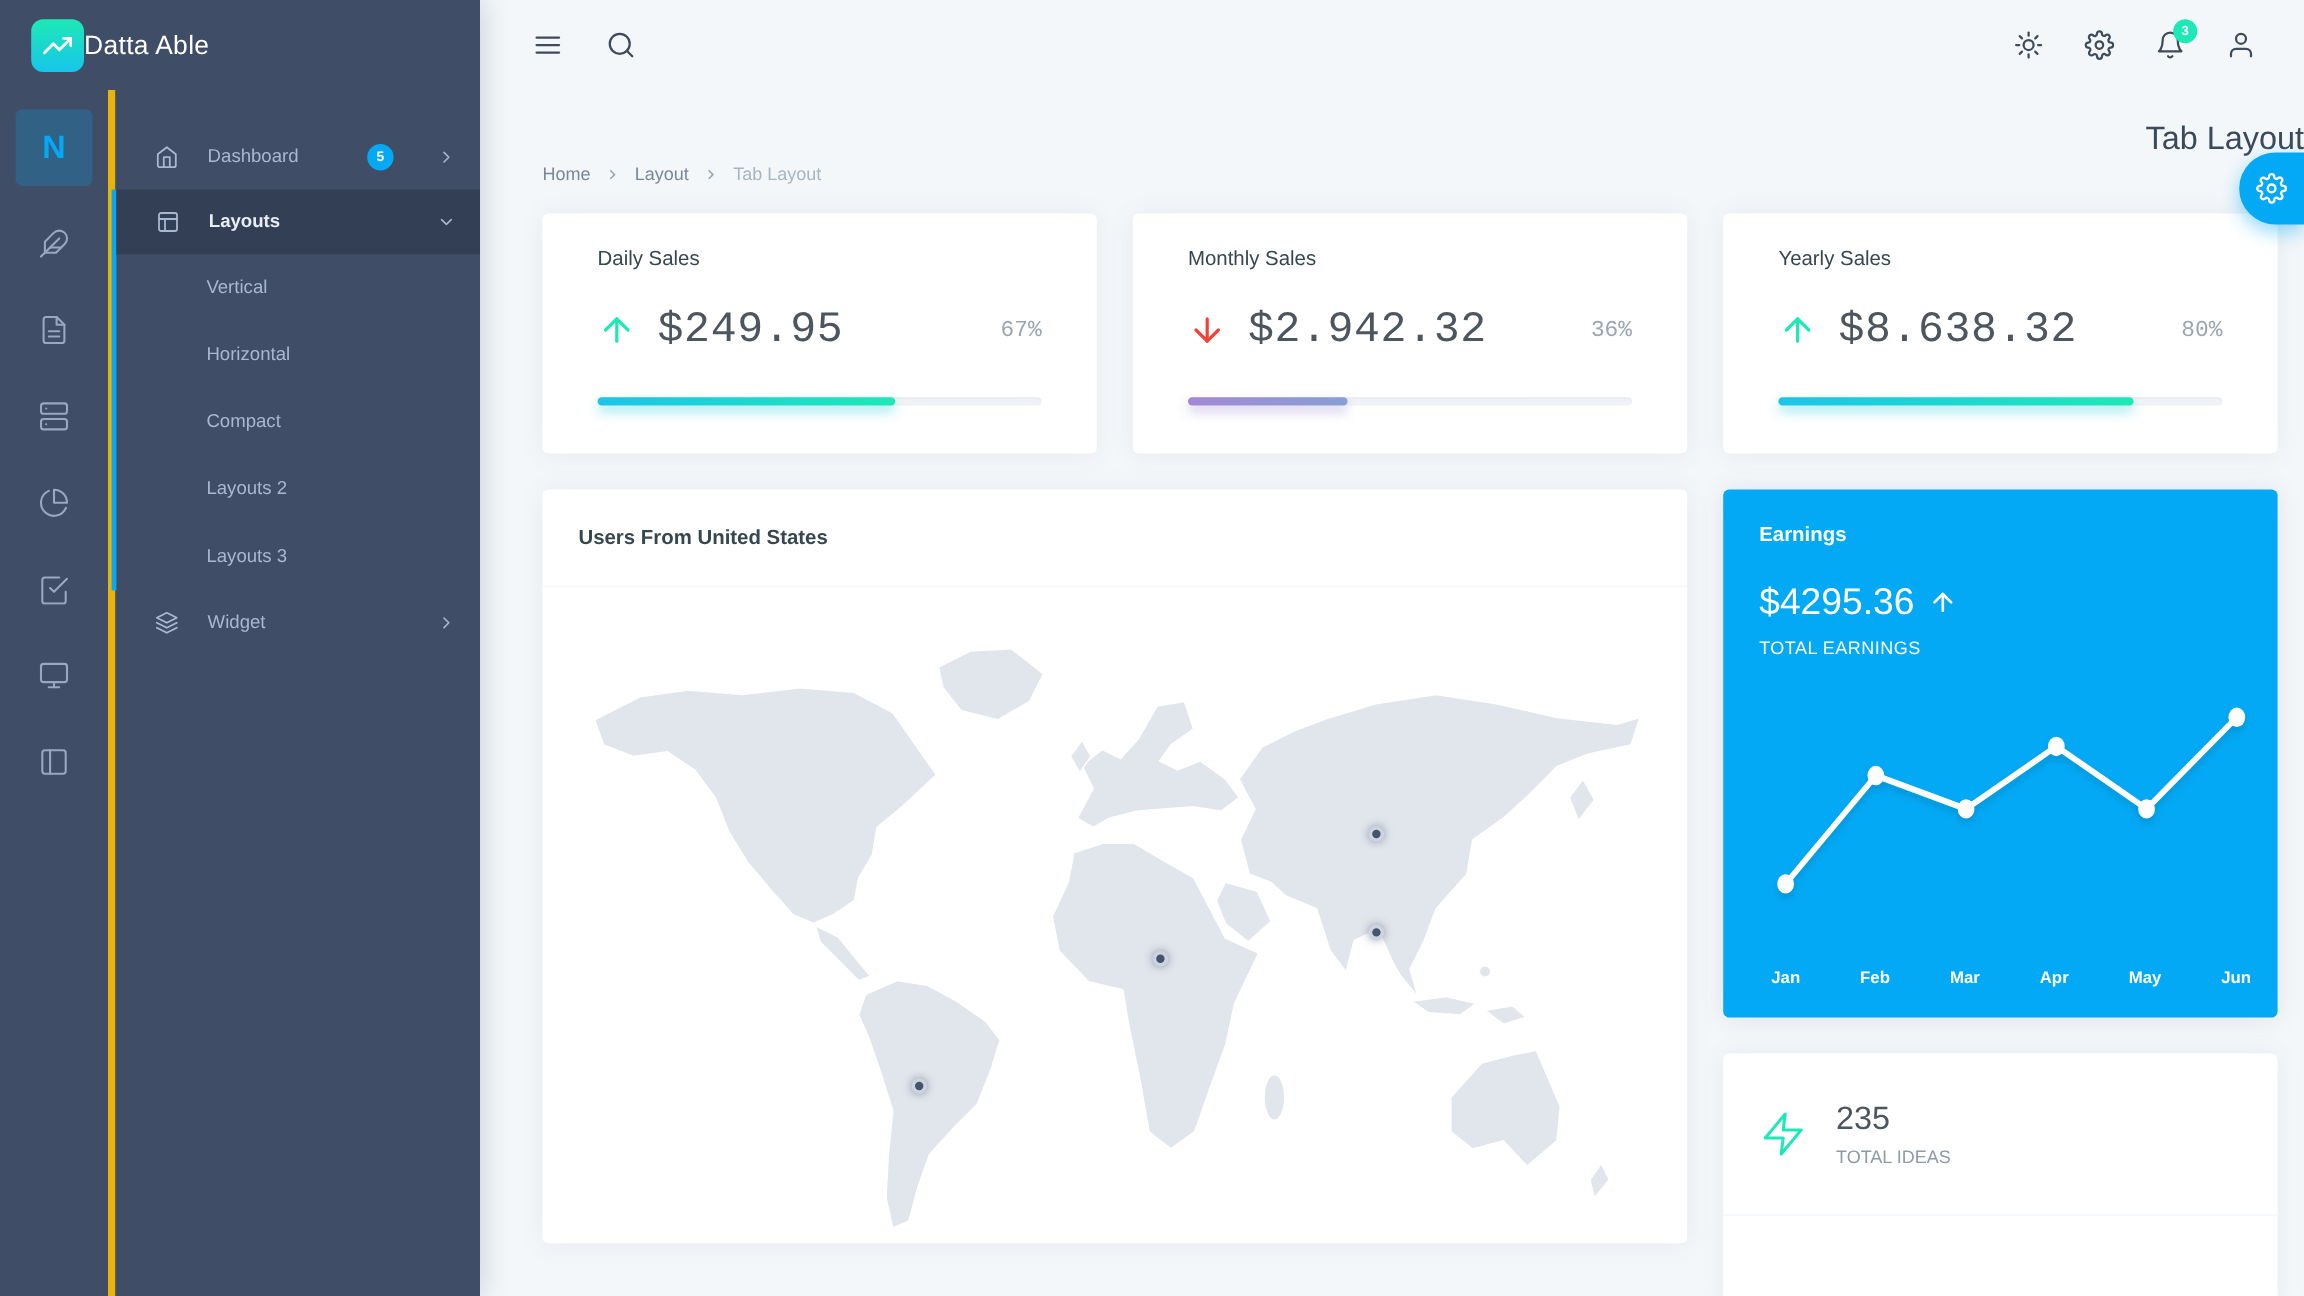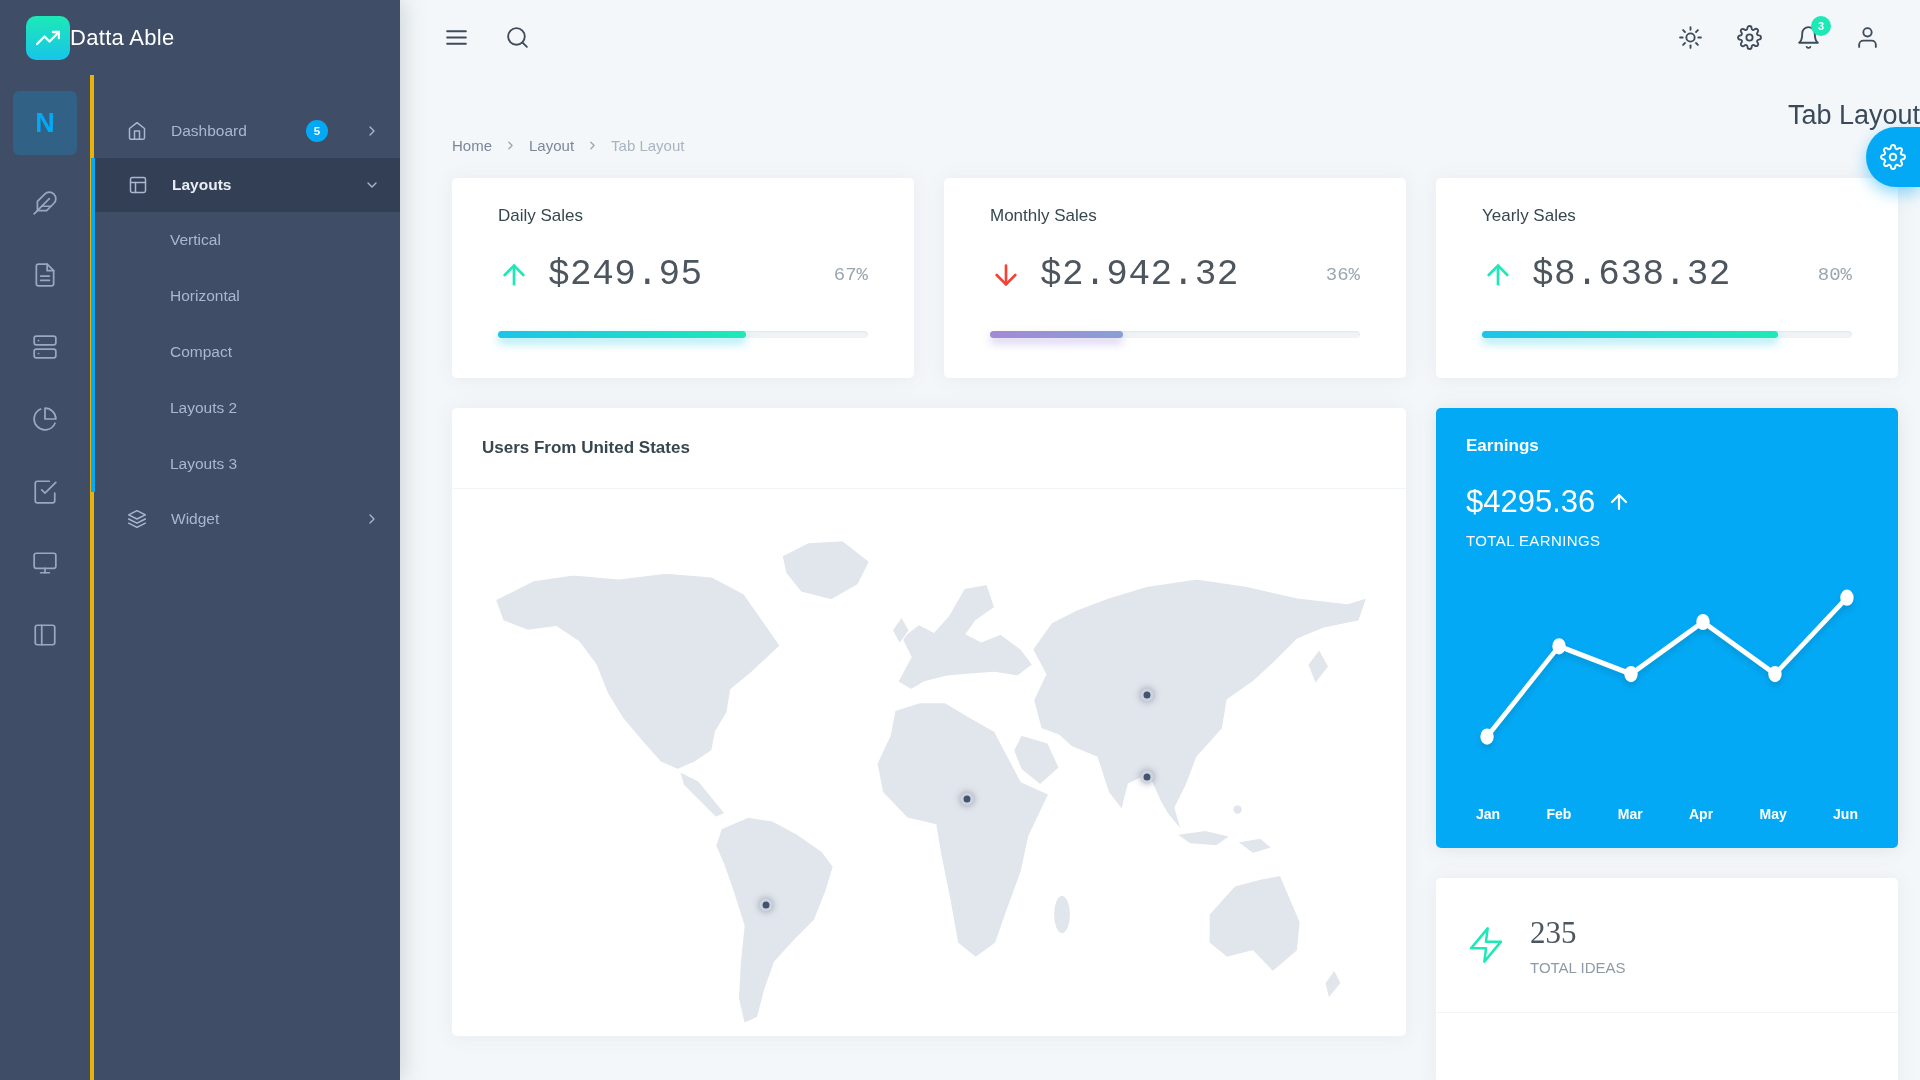--- a/index.html
+++ b/index.html
@@ -16,21 +16,21 @@
   .logo-badge .icn { width:24px; height:24px; stroke-width:2.4; }
   .brand-name { color:#ffffff; font-size:22px; letter-spacing:.3px; }
 
   .sidebar-body { flex:1; display:flex; }
   .rail { width:90px; flex:none; display:flex; flex-direction:column; align-items:center; padding-top:16px; }
   .rail-tile { width:64px; height:64px; border-radius:6px; background:rgba(4,169,245,.22); margin-bottom:12px;
                display:flex; align-items:center; justify-content:center; color:#04a9f5; font-size:27px; font-weight:700; cursor:pointer; }
   .rail-item { height:72px; width:90px; display:flex; align-items:center; justify-content:center; color:#a9b7d0; opacity:.85; cursor:pointer; }
   .rail-item .icn { width:26px; height:26px; stroke-width:1.6; }
 
-  .menu { flex:1; padding-top:29px; border-left:4px solid #eab308; }
+  .menu { flex:1; padding-top:29px; border-left:6px solid #eab308; }
   .menu-item { height:54px; display:flex; align-items:center; padding:0 20px 0 33px; gap:24px;
                color:#a9b7d0; font-size:15.5px; cursor:pointer; }
   .menu-item .mi-icon { width:20px; height:20px; flex:none; }
   .menu-item .mi-icon .icn { width:20px; height:20px; stroke-width:1.8; }
   .mi-label { flex:1; }
   .badge-count { min-width:22px; height:22px; border-radius:11px; background:#04a9f5; color:#fff; font-size:11.5px;
                  font-weight:700; display:flex; align-items:center; justify-content:center; margin-right:12px; }
   .mi-chev { width:16px; height:16px; color:#a9b7d0; }
   .mi-chev .icn { width:16px; height:16px; stroke-width:2; }
 
@@ -88,38 +88,38 @@
 
   .map-card { grid-column:1 / 3; height:628px; display:flex; flex-direction:column; }
   .card-header { padding:4px 30px; height:81px; display:flex; align-items:center; border-bottom:1px solid #f1f5f8;
                  font-size:17px; font-weight:700; color:#37474f; }
   .map-body { flex:1; position:relative; overflow:hidden; }
   .worldmap { position:absolute; inset:0; width:100%; height:100%; }
   .map-marker { position:absolute; width:13px; height:13px; border-radius:50%; background:#44546e;
                 border:3px solid #ccd4e0; box-shadow:0 0 7px rgba(68,84,110,.55); transform:translate(-50%,-50%); cursor:pointer; }
 
   .right-col { grid-column:3; display:flex; flex-direction:column; gap:30px; }
-  .earn { height:440px; border-radius:5px; background:#04a9f5; color:#fff; padding:28px 30px 20px 30px;
+  .earn { height:440px; border-radius:5px; background:#04a9f5; color:#fff; padding:28px 12px 20px 30px;
           box-shadow:0 1px 20px 0 rgba(69,90,100,.12); display:flex; flex-direction:column; }
   .earn-title { font-size:17px; font-weight:700; }
   .earn-amount-row { display:flex; align-items:center; gap:12px; margin-top:28px; }
   .earn-amount { font-size:31px; font-weight:300; }
   .earn-arrow { width:24px; height:24px; }
   .earn-arrow .icn { width:24px; height:24px; stroke-width:2.2; }
   .earn-sub { margin-top:12px; font-size:15px; letter-spacing:.4px; }
   .earn-chart { flex:1; margin-top:14px; filter:drop-shadow(0 4px 3px rgba(0,0,0,.12)); }
   .earn-chart svg { width:100%; height:100%; }
   .earn-months { display:flex; justify-content:space-between; padding:0 10px 6px 10px; font-size:14px; font-weight:700; }
 
   .ideas-card { height:210px; overflow:hidden; }
   .ideas-row { height:135px; display:flex; align-items:center; padding:0 30px; border-bottom:1px solid #f1f5f8; }
   .zap-wrap { width:40px; height:40px; color:#1de9b6; flex:none; }
   .zap-wrap .icn { width:40px; height:40px; stroke-width:1.5; }
   .ideas-text { margin-left:24px; }
-  .ideas-value { font-size:31px; font-weight:300; color:#4d565f;font-family:Liberation Serif, serif; }
+  .ideas-value { font-size:27px; font-weight:300; color:#4d565f; }
   .ideas-label { margin-top:8px; font-size:15px; color:#8f9aa6; }
 </style>
 </head>
 <body>
 
 <div class="app">
 
   <aside class="sidebar">
     <div class="brand">
       <span class="logo-badge">

